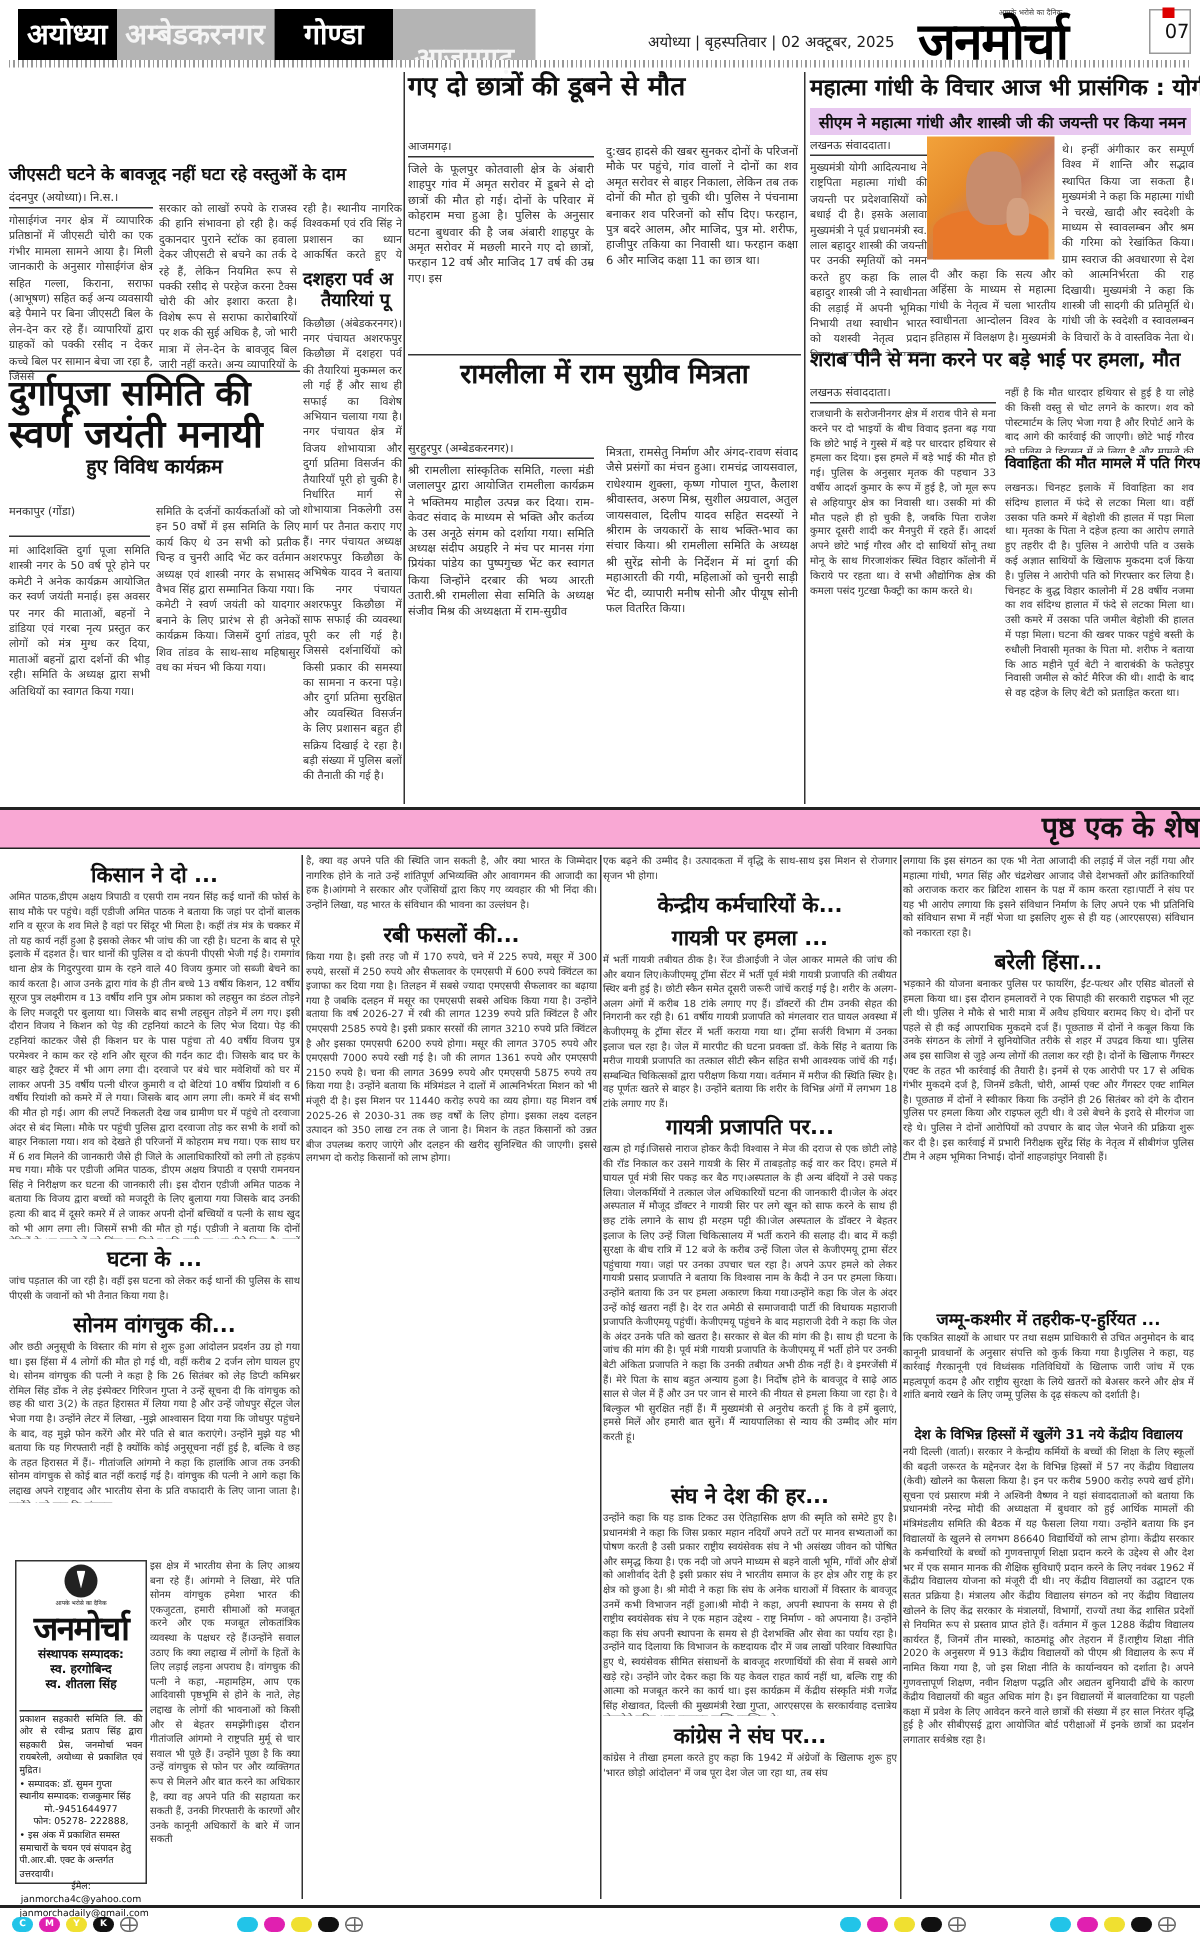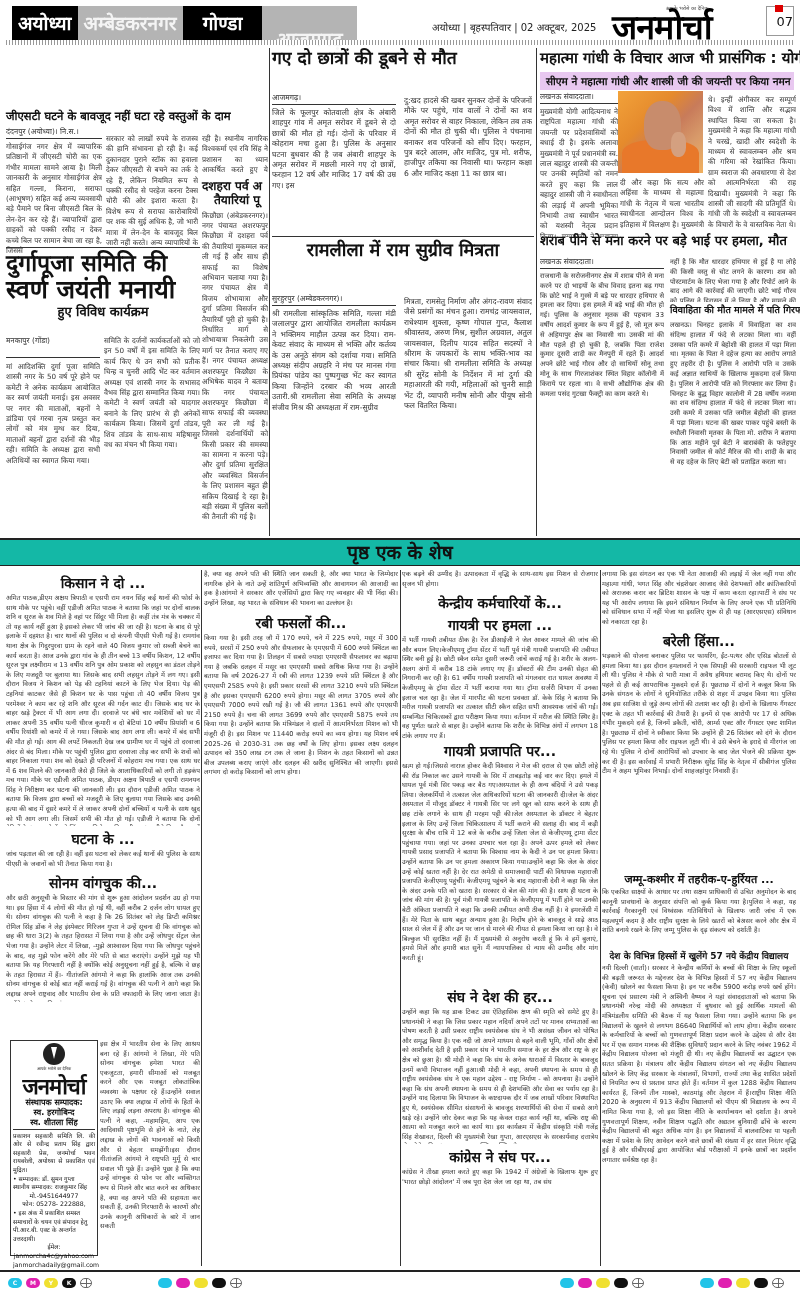--- a/index.html
+++ b/index.html
@@ -17,21 +17,21 @@
 .pageno .flag{position:absolute;top:-2px;left:8px;width:8px;height:7px;background:#d00}
 .rule{left:6px;top:40px;width:788px;height:5px;background:repeating-linear-gradient(90deg,#999 0 1px,#fff 1px 3px)}
 .hl{font-weight:bold;color:#111;line-height:1.15}
 .body-text{font-size:7.2px;line-height:10.4px;color:#333;text-align:justify;overflow:hidden}
 .dateline{font-size:7.5px;color:#333;border-bottom:1px solid #333;padding-bottom:2px;margin-bottom:3px}
 .sub-lav{background:#e8c8f0;font-weight:bold;font-size:13px;padding:2px 6px;text-align:center}
 .photo{background:linear-gradient(135deg,#f2a23a 0%,#e58a2c 35%,#c87b5a 55%,#d89a6a 75%,#f0b060 100%);position:relative;overflow:hidden}
 .photo .head{position:absolute;left:30%;top:12%;width:44%;height:60%;border-radius:45% 45% 40% 40%;background:#c88c6c}
 .photo .robe{position:absolute;left:5%;bottom:0;width:90%;height:40%;background:#e8782a;border-radius:40% 40% 0 0}
 .photo .hand{position:absolute;left:62%;top:50%;width:18%;height:30%;background:#d4a080;border-radius:40%}
-.band{left:0;top:538px;width:800px;height:28px;background:#14b8a6;border-top:2px solid #222;border-bottom:1px solid #222;text-align:center;font-weight:bold;font-size:19px;line-height:25px}
+.band{left:0;top:538px;width:800px;height:28px;background:#f9a8d4;border-top:2px solid #222;border-bottom:1px solid #222;text-align:right;font-weight:bold;font-size:19px;line-height:25px}
 .sec-h{font-weight:bold;font-size:14px;text-align:center;margin:3px 0 2px}
 .vline{background:#333;width:1px}
 .hline{background:#333;height:1px}
 .imprint{left:10px;top:1040px;width:88px;height:216px;border:1px solid #333;font-size:6.2px;line-height:8.6px;text-align:center;padding:2px}
 .imp-logo{font-family:"DejaVu Serif",serif;font-weight:bold;font-size:22px;line-height:24px;letter-spacing:-1px}
 .pen{width:22px;height:22px;border-radius:50%;background:#222;margin:0 auto;position:relative}
 .pen:after{content:"";position:absolute;left:8px;top:4px;width:6px;height:12px;background:#fff;clip-path:polygon(50% 100%,0 0,100% 0)}
 .regbar{left:0;top:1270px;width:800px;height:25px;border-top:2px solid #222}
 .dots{position:absolute;top:6px;display:flex;gap:4px}
 .dot{width:14px;height:10px;border-radius:5px;font-size:6px;color:#fff;text-align:center;line-height:10px;font-weight:bold}
@@ -141,21 +141,21 @@
   <div class="body-text" style="height:108px;font-size:6.6px;line-height:9.6px">और छठी अनुसूची के विस्तार की मांग से शुरू हुआ आंदोलन प्रदर्शन उग्र हो गया था। इस हिंसा में 4 लोगों की मौत हो गई थी, वहीं करीब 2 दर्जन लोग घायल हुए थे। सोनम वांगचुक की पत्नी ने कहा है कि 26 सितंबर को लेह डिप्टी कमिश्नर रोमिल सिंह डोंक ने लेह इंस्पेक्टर गिरिजन गुप्ता ने उन्हें सूचना दी कि वांगचुक को छह की धारा 3(2) के तहत हिरासत में लिया गया है और उन्हें जोधपुर सेंट्रल जेल भेजा गया है। उन्होंने लेटर में लिखा, -मुझे आश्वासन दिया गया कि जोधपुर पहुंचने के बाद, वह मुझे फोन करेंगे और मेरे पति से बात कराएंगे। उन्होंने मुझे यह भी बताया कि यह गिरफ्तारी नहीं है क्योंकि कोई अनुसूचना नहीं हुई है, बल्कि वे छह के तहत हिरासत में हैं।- गीतांजलि आंगमो ने कहा कि हालांकि आज तक उनकी सोनम वांगचुक से कोई बात नहीं कराई गई है। वांगचुक की पत्नी ने आगे कहा कि लद्दाख अपने राष्ट्रवाद और भारतीय सेना के प्रति वफादारी के लिए जाना जाता है। उन्होंने आगे कहा कि वांगचुक</div>
 </div>
 <div class="abs body-text" style="left:100px;top:1040px;width:100px;height:218px;font-size:6.6px;line-height:9.6px">इस क्षेत्र में भारतीय सेना के लिए आश्रय बना रहे हैं। आंगमो ने लिखा, मेरे पति सोनम वांगचुक हमेशा भारत की एकजुटता, हमारी सीमाओं को मजबूत करने और एक मजबूत लोकतांत्रिक व्यवस्था के पक्षधर रहे हैं।उन्होंने सवाल उठाए कि क्या लद्दाख में लोगों के हितों के लिए लड़ाई लड़ना अपराध है। वांगचुक की पत्नी ने कहा, -महामहिम, आप एक आदिवासी पृष्ठभूमि से होने के नाते, लेह लद्दाख के लोगों की भावनाओं को किसी और से बेहतर समझेंगी।इस दौरान गीतांजलि आंगमो ने राष्ट्रपति मुर्मू से चार सवाल भी पूछे हैं। उन्होंने पूछा है कि क्या उन्हें वांगचुक से फोन पर और व्यक्तिगत रूप से मिलने और बात करने का अधिकार है, क्या वह अपने पति की सहायता कर सकती हैं, उनकी गिरफ्तारी के कारणों और उनके कानूनी अधिकारों के बारे में जान सकती</div>
 
 <div class="abs imprint">
   <div class="pen"></div>
   <div style="font-size:4px">आपके भरोसे का दैनिक</div>
   <div class="imp-logo">जनमोर्चा</div>
   <div style="font-weight:bold;font-size:8px;line-height:10px">संस्थापक सम्पादक:</div>
   <div style="font-weight:bold;font-size:8px;line-height:10px">स्व. हरगोबिन्द</div>
-  <div style="font-weight:bold;font-size:8px;line-height:10px;border-bottom:1px solid #333;padding-bottom:1px">स्व. शीतला सिंह</div>
+  <div style="font-weight:bold;font-size:8px;line-height:10px;border-bottom:1px solid #333;padding-bottom:12px">स्व. शीतला सिंह</div>
   <div style="text-align:justify;margin-top:2px">प्रकाशन सहकारी समिति लि. की ओर से रवीन्द्र प्रताप सिंह द्वारा सहकारी प्रेस, जनमोर्चा भवन रायबरेली, अयोध्या से प्रकाशित एवं मुद्रित।</div>
   <div style="text-align:left">• सम्पादक: डॉ. सुमन गुप्ता</div>
   <div style="text-align:left">स्थानीय सम्पादक: राजकुमार सिंह</div>
   <div>मो.-9451644977</div>
   <div>फोन: 05278- 222888,</div>
   <div style="text-align:left">• इस अंक में प्रकाशित समस्त समाचारों के चयन एवं संपादन हेतु पी.आर.बी. एक्ट के अन्तर्गत उत्तरदायी।</div>
   <div>ईमेल:</div>
   <div>janmorcha4c@yahoo.com</div>
   <div>janmorchadaily@gmail.com</div>
 </div>
@@ -178,21 +178,21 @@
   <div class="sec-h">कांग्रेस ने संघ पर...</div>
   <div class="body-text" style="height:20px;font-size:6.6px;line-height:9.6px">कांग्रेस ने तीखा हमला करते हुए कहा कि 1942 में अंग्रेजों के खिलाफ शुरू हुए 'भारत छोड़ो आंदोलन' में जब पूरा देश जेल जा रहा था, तब संघ</div>
 </div>
 
 <div class="abs" style="left:602px;top:570px;width:194px">
   <div class="body-text" style="height:58px;font-size:6.6px;line-height:9.6px">लगाया कि इस संगठन का एक भी नेता आजादी की लड़ाई में जेल नहीं गया और महात्मा गांधी, भगत सिंह और चंद्रशेखर आजाद जैसे देशभक्तों और क्रांतिकारियों को अराजक करार कर ब्रिटिश शासन के पक्ष में काम करता रहा।पार्टी ने संघ पर यह भी आरोप लगाया कि इसने संविधान निर्माण के लिए अपने एक भी प्रतिनिधि को संविधान सभा में नहीं भेजा था इसलिए शुरू से ही यह (आरएसएस) संविधान को नकारता रहा है।</div>
   <div class="sec-h">बरेली हिंसा...</div>
   <div class="body-text" style="height:216px;font-size:6.6px;line-height:9.6px">भड़काने की योजना बनाकर पुलिस पर फायरिंग, ईंट-पत्थर और एसिड बोतलों से हमला किया था। इस दौरान हमलावरों ने एक सिपाही की सरकारी राइफल भी लूट ली थी। पुलिस ने मौके से भारी मात्रा में अवैध हथियार बरामद किए थे। दोनों पर पहले से ही कई आपराधिक मुकदमे दर्ज हैं। पूछताछ में दोनों ने कबूल किया कि उनके संगठन के लोगों ने सुनियोजित तरीके से शहर में उपद्रव किया था। पुलिस अब इस साजिश से जुड़े अन्य लोगों की तलाश कर रही है। दोनों के खिलाफ गैंगस्टर एक्ट के तहत भी कार्रवाई की तैयारी है। इनमें से एक आरोपी पर 17 से अधिक गंभीर मुकदमे दर्ज है, जिनमें डकैती, चोरी, आर्म्स एक्ट और गैंगस्टर एक्ट शामिल है। पूछताछ में दोनों ने स्वीकार किया कि उन्होंने ही 26 सितंबर को दंगे के दौरान पुलिस पर हमला किया और राइफल लूटी थी। वे उसे बेचने के इरादे से मीरगंज जा रहे थे। पुलिस ने दोनों आरोपियों को उपचार के बाद जेल भेजने की प्रक्रिया शुरू कर दी है। इस कार्रवाई में प्रभारी निरीक्षक सुरेंद्र सिंह के नेतृत्व में सीबीगंज पुलिस टीम ने अहम भूमिका निभाई। दोनों शाहजहांपुर निवासी हैं।</div>
   <div class="sec-h" style="font-size:11px">जम्मू-कश्मीर में तहरीक-ए-हुर्रियत ...</div>
   <div class="body-text" style="height:58px;font-size:6.6px;line-height:9.6px">कि एकत्रित साक्ष्यों के आधार पर तथा सक्षम प्राधिकारी से उचित अनुमोदन के बाद कानूनी प्रावधानों के अनुसार संपत्ति को कुर्क किया गया है।पुलिस ने कहा, यह कार्रवाई गैरकानूनी एवं विध्वंसक गतिविधियों के खिलाफ जारी जांच में एक महत्वपूर्ण कदम है और राष्ट्रीय सुरक्षा के लिये खतरों को बेअसर करने और क्षेत्र में शांति बनाये रखने के लिए जम्मू पुलिस के दृढ़ संकल्प को दर्शाती है।</div>
-  <div class="sec-h" style="font-size:9px;white-space:nowrap">देश के विभिन्न हिस्सों में खुलेंगे 57 नये केंद्रीय विद्यालय</div>
+  <div class="sec-h" style="font-size:9px;white-space:nowrap">देश के विभिन्न हिस्सों में खुलेंगे 31 नये केंद्रीय विद्यालय</div>
   <div class="body-text" style="height:282px;font-size:6.6px;line-height:9.6px">नयी दिल्ली (वार्ता)। सरकार ने केन्द्रीय कर्मियों के बच्चों की शिक्षा के लिए स्कूलों की बढ़ती जरूरत के मद्देनजर देश के विभिन्न हिस्सों में 57 नए केंद्रीय विद्यालय (केवी) खोलने का फैसला किया है। इन पर करीब 5900 करोड़ रुपये खर्च होंगे।सूचना एवं प्रसारण मंत्री ने अश्विनी वैष्णव ने यहां संवाददाताओं को बताया कि प्रधानमंत्री नरेन्द्र मोदी की अध्यक्षता में बुधवार को हुई आर्थिक मामलों की मंत्रिमंडलीय समिति की बैठक में यह फैसला लिया गया। उन्होंने बताया कि इन विद्यालयों के खुलने से लगभग 86640 विद्यार्थियों को लाभ होगा। केंद्रीय सरकार के कर्मचारियों के बच्चों को गुणवत्तापूर्ण शिक्षा प्रदान करने के उद्देश्य से और देश भर में एक समान मानक की शैक्षिक सुविधाएँ प्रदान करने के लिए नवंबर 1962 में केंद्रीय विद्यालय योजना को मंजूरी दी थी। नए केंद्रीय विद्यालयों का उद्घाटन एक सतत प्रक्रिया है। मंत्रालय और केंद्रीय विद्यालय संगठन को नए केंद्रीय विद्यालय खोलने के लिए केंद्र सरकार के मंत्रालयों, विभागों, राज्यों तथा केंद्र शासित प्रदेशों से नियमित रूप से प्रस्ताव प्राप्त होते हैं। वर्तमान में कुल 1288 केंद्रीय विद्यालय कार्यरत हैं, जिनमें तीन मास्को, काठमांडू और तेहरान में हैं।राष्ट्रीय शिक्षा नीति 2020 के अनुसरण में 913 केंद्रीय विद्यालयों को पीएम श्री विद्यालय के रूप में नामित किया गया है, जो इस शिक्षा नीति के कार्यान्वयन को दर्शाता है। अपने गुणवत्तापूर्ण शिक्षण, नवीन शिक्षण पद्धति और अद्यतन बुनियादी ढाँचे के कारण केंद्रीय विद्यालयों की बहुत अधिक मांग है। इन विद्यालयों में बालवाटिका या पहली कक्षा में प्रवेश के लिए आवेदन करने वाले छात्रों की संख्या में हर साल निरंतर वृद्धि हुई है और सीबीएसई द्वारा आयोजित बोर्ड परीक्षाओं में इनके छात्रों का प्रदर्शन लगातार सर्वश्रेष्ठ रहा है।</div>
 </div>
 
 <div class="abs vline" style="left:201px;top:570px;height:696px"></div>
 <div class="abs vline" style="left:400px;top:570px;height:696px"></div>
 <div class="abs vline" style="left:600px;top:570px;height:696px"></div>
 
 <div class="abs regbar">
   <div class="dots" style="left:8px">
     <div class="dot" style="background:#22c4e8">C</div>

